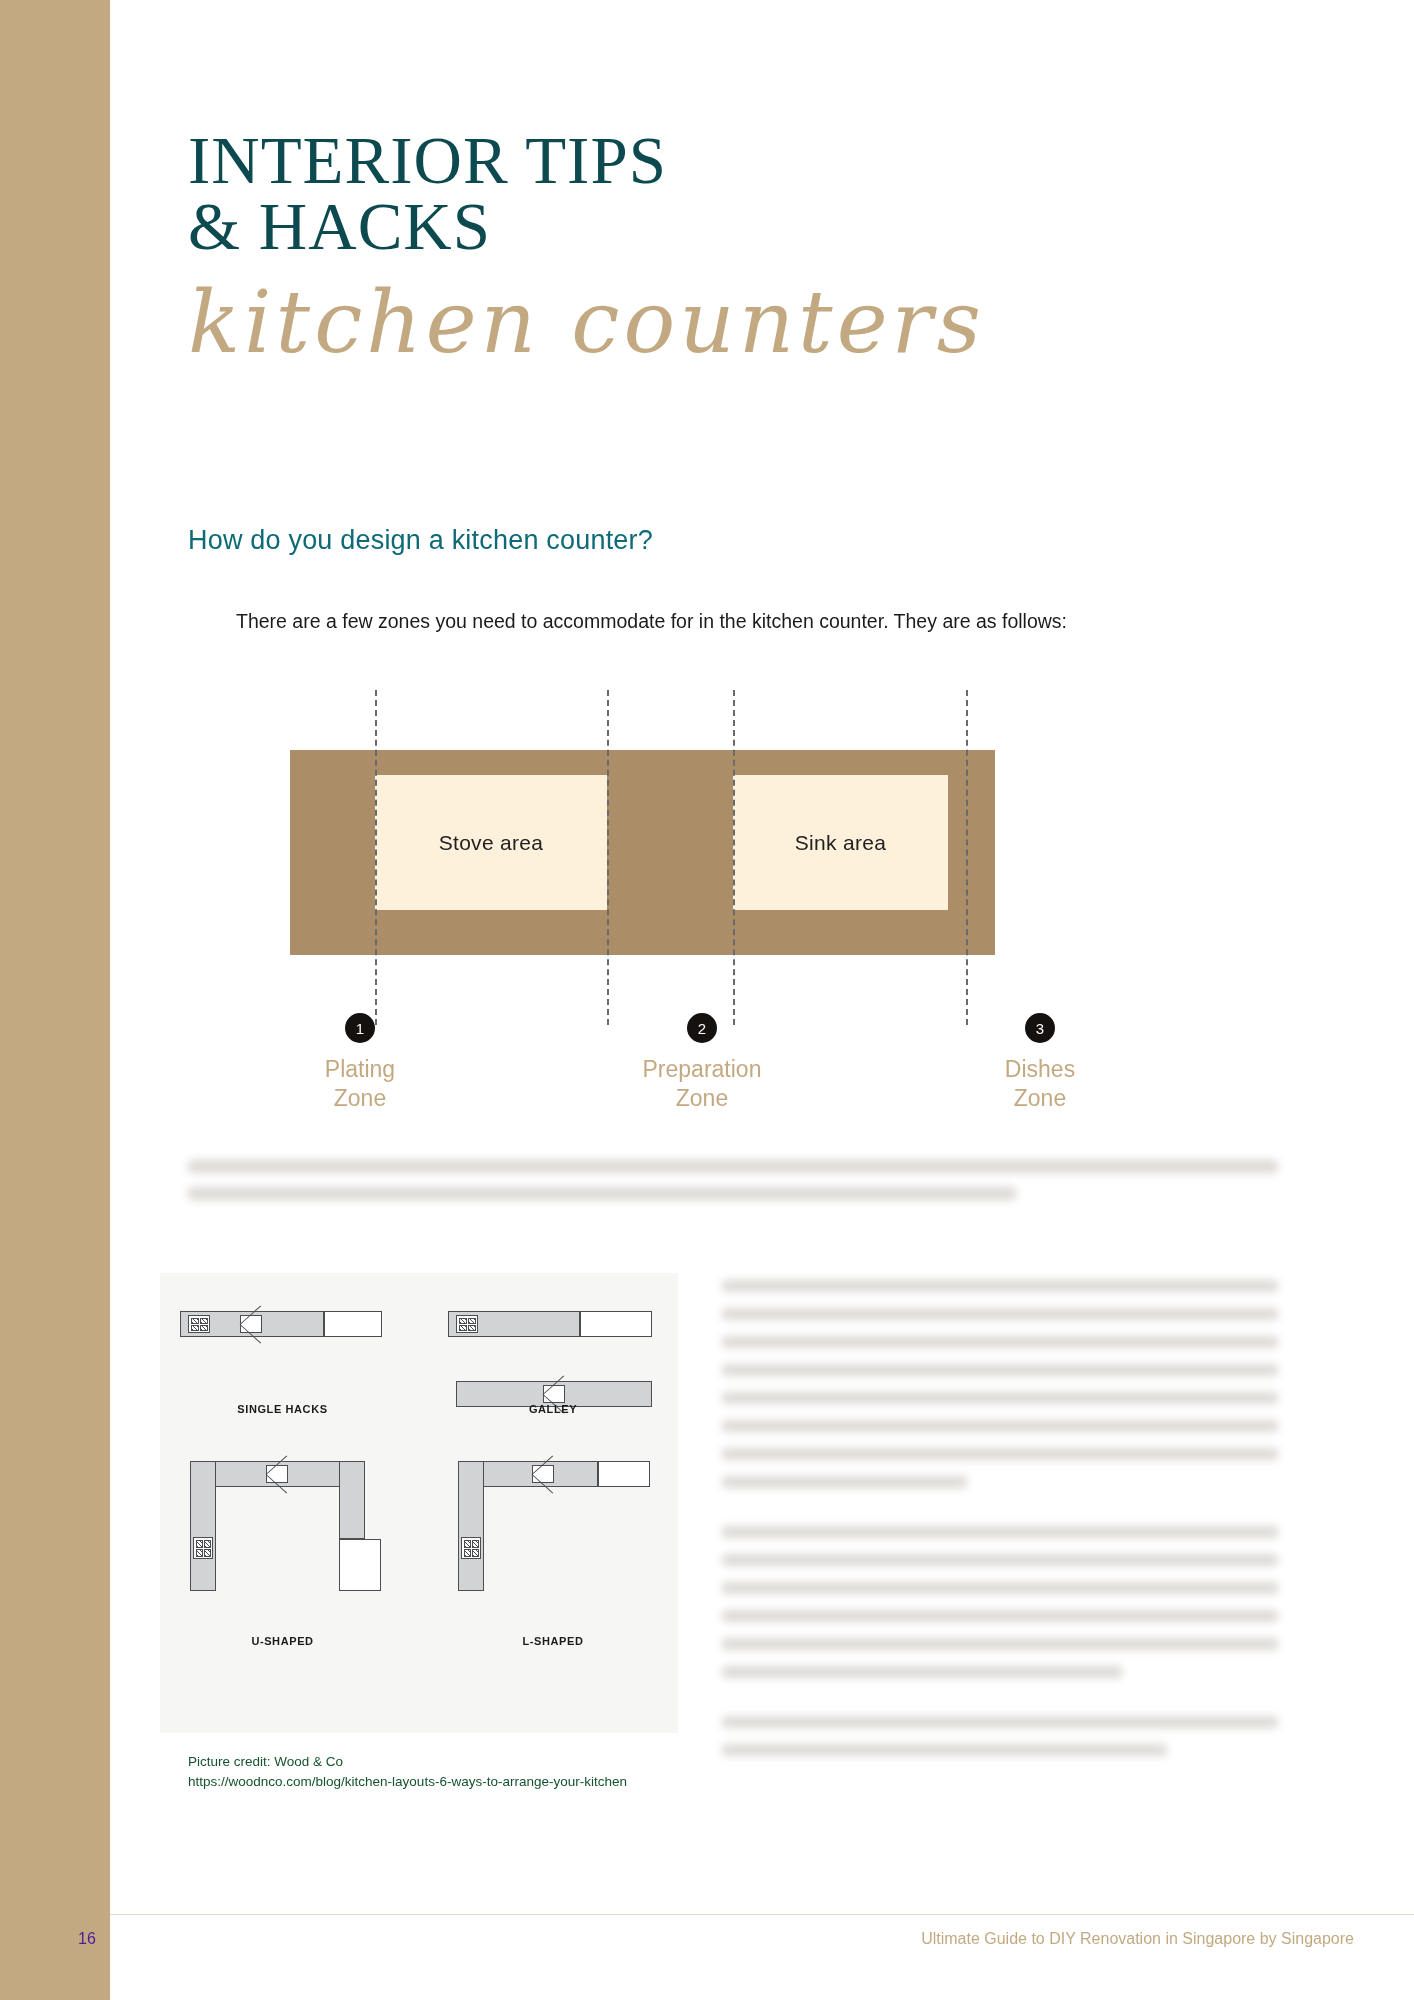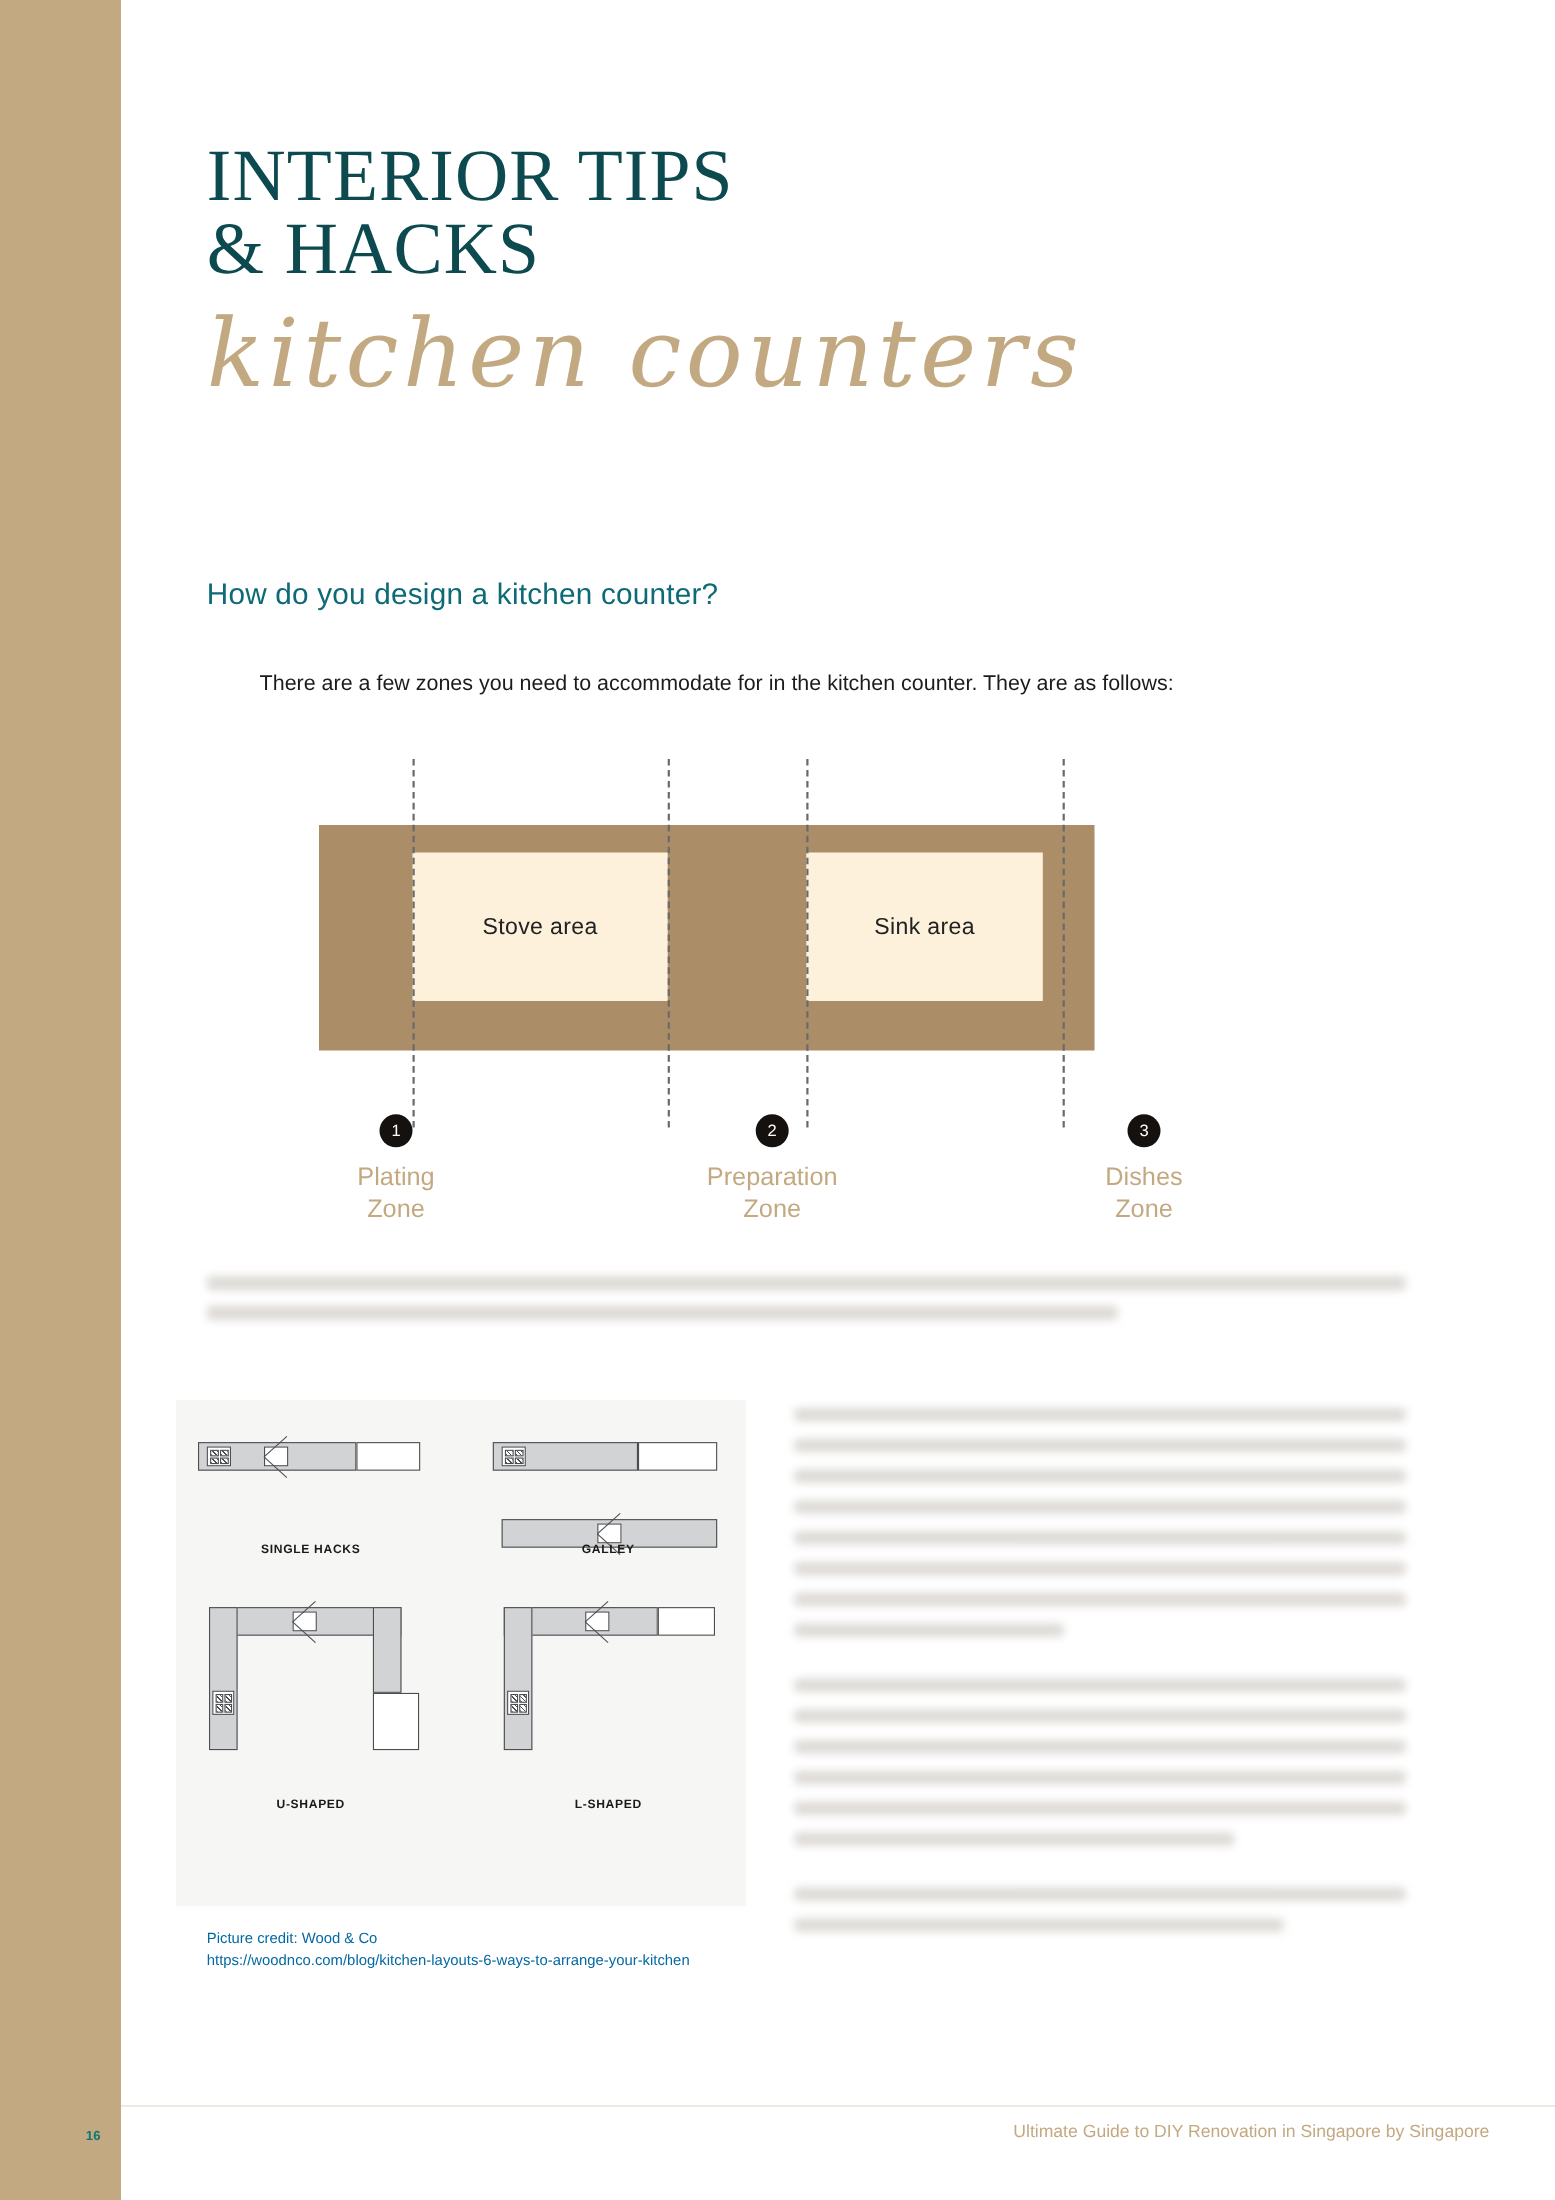--- a/index.html
+++ b/index.html
@@ -177,21 +177,21 @@
     height: 460px;
     background: #f6f6f4;
   }
   .fig-cap {
     position: absolute;
     left: 188px;
     top: 1752px;
     width: 470px;
     font-size: 13.5px;
     line-height: 1.45;
-    color: #0369a1;
+    color: #14532d;
     white-space: pre-line;
   }
   .layout-name {
     position: absolute;
     font-size: 11px;
     font-weight: bold;
     letter-spacing: 0.6px;
     color: #1a1a1a;
     text-align: center;
   }
@@ -249,23 +249,22 @@
     left: 110px;
     bottom: 85px;
     width: 1304px;
     height: 1px;
     background: #e0d9cd;
   }
   .page-num {
     position: absolute;
     left: 78px;
     bottom: 52px;
-    font-size: 12px;
-    color: #0f766e;
-    font-weight: bold;
+    font-size: 16px;
+    color: #4c1d95;
   }
   .footer-text {
     position: absolute;
     right: 60px;
     bottom: 52px;
     font-size: 16px;
     color: #c3a981;
   }
 </style>
 </head>

